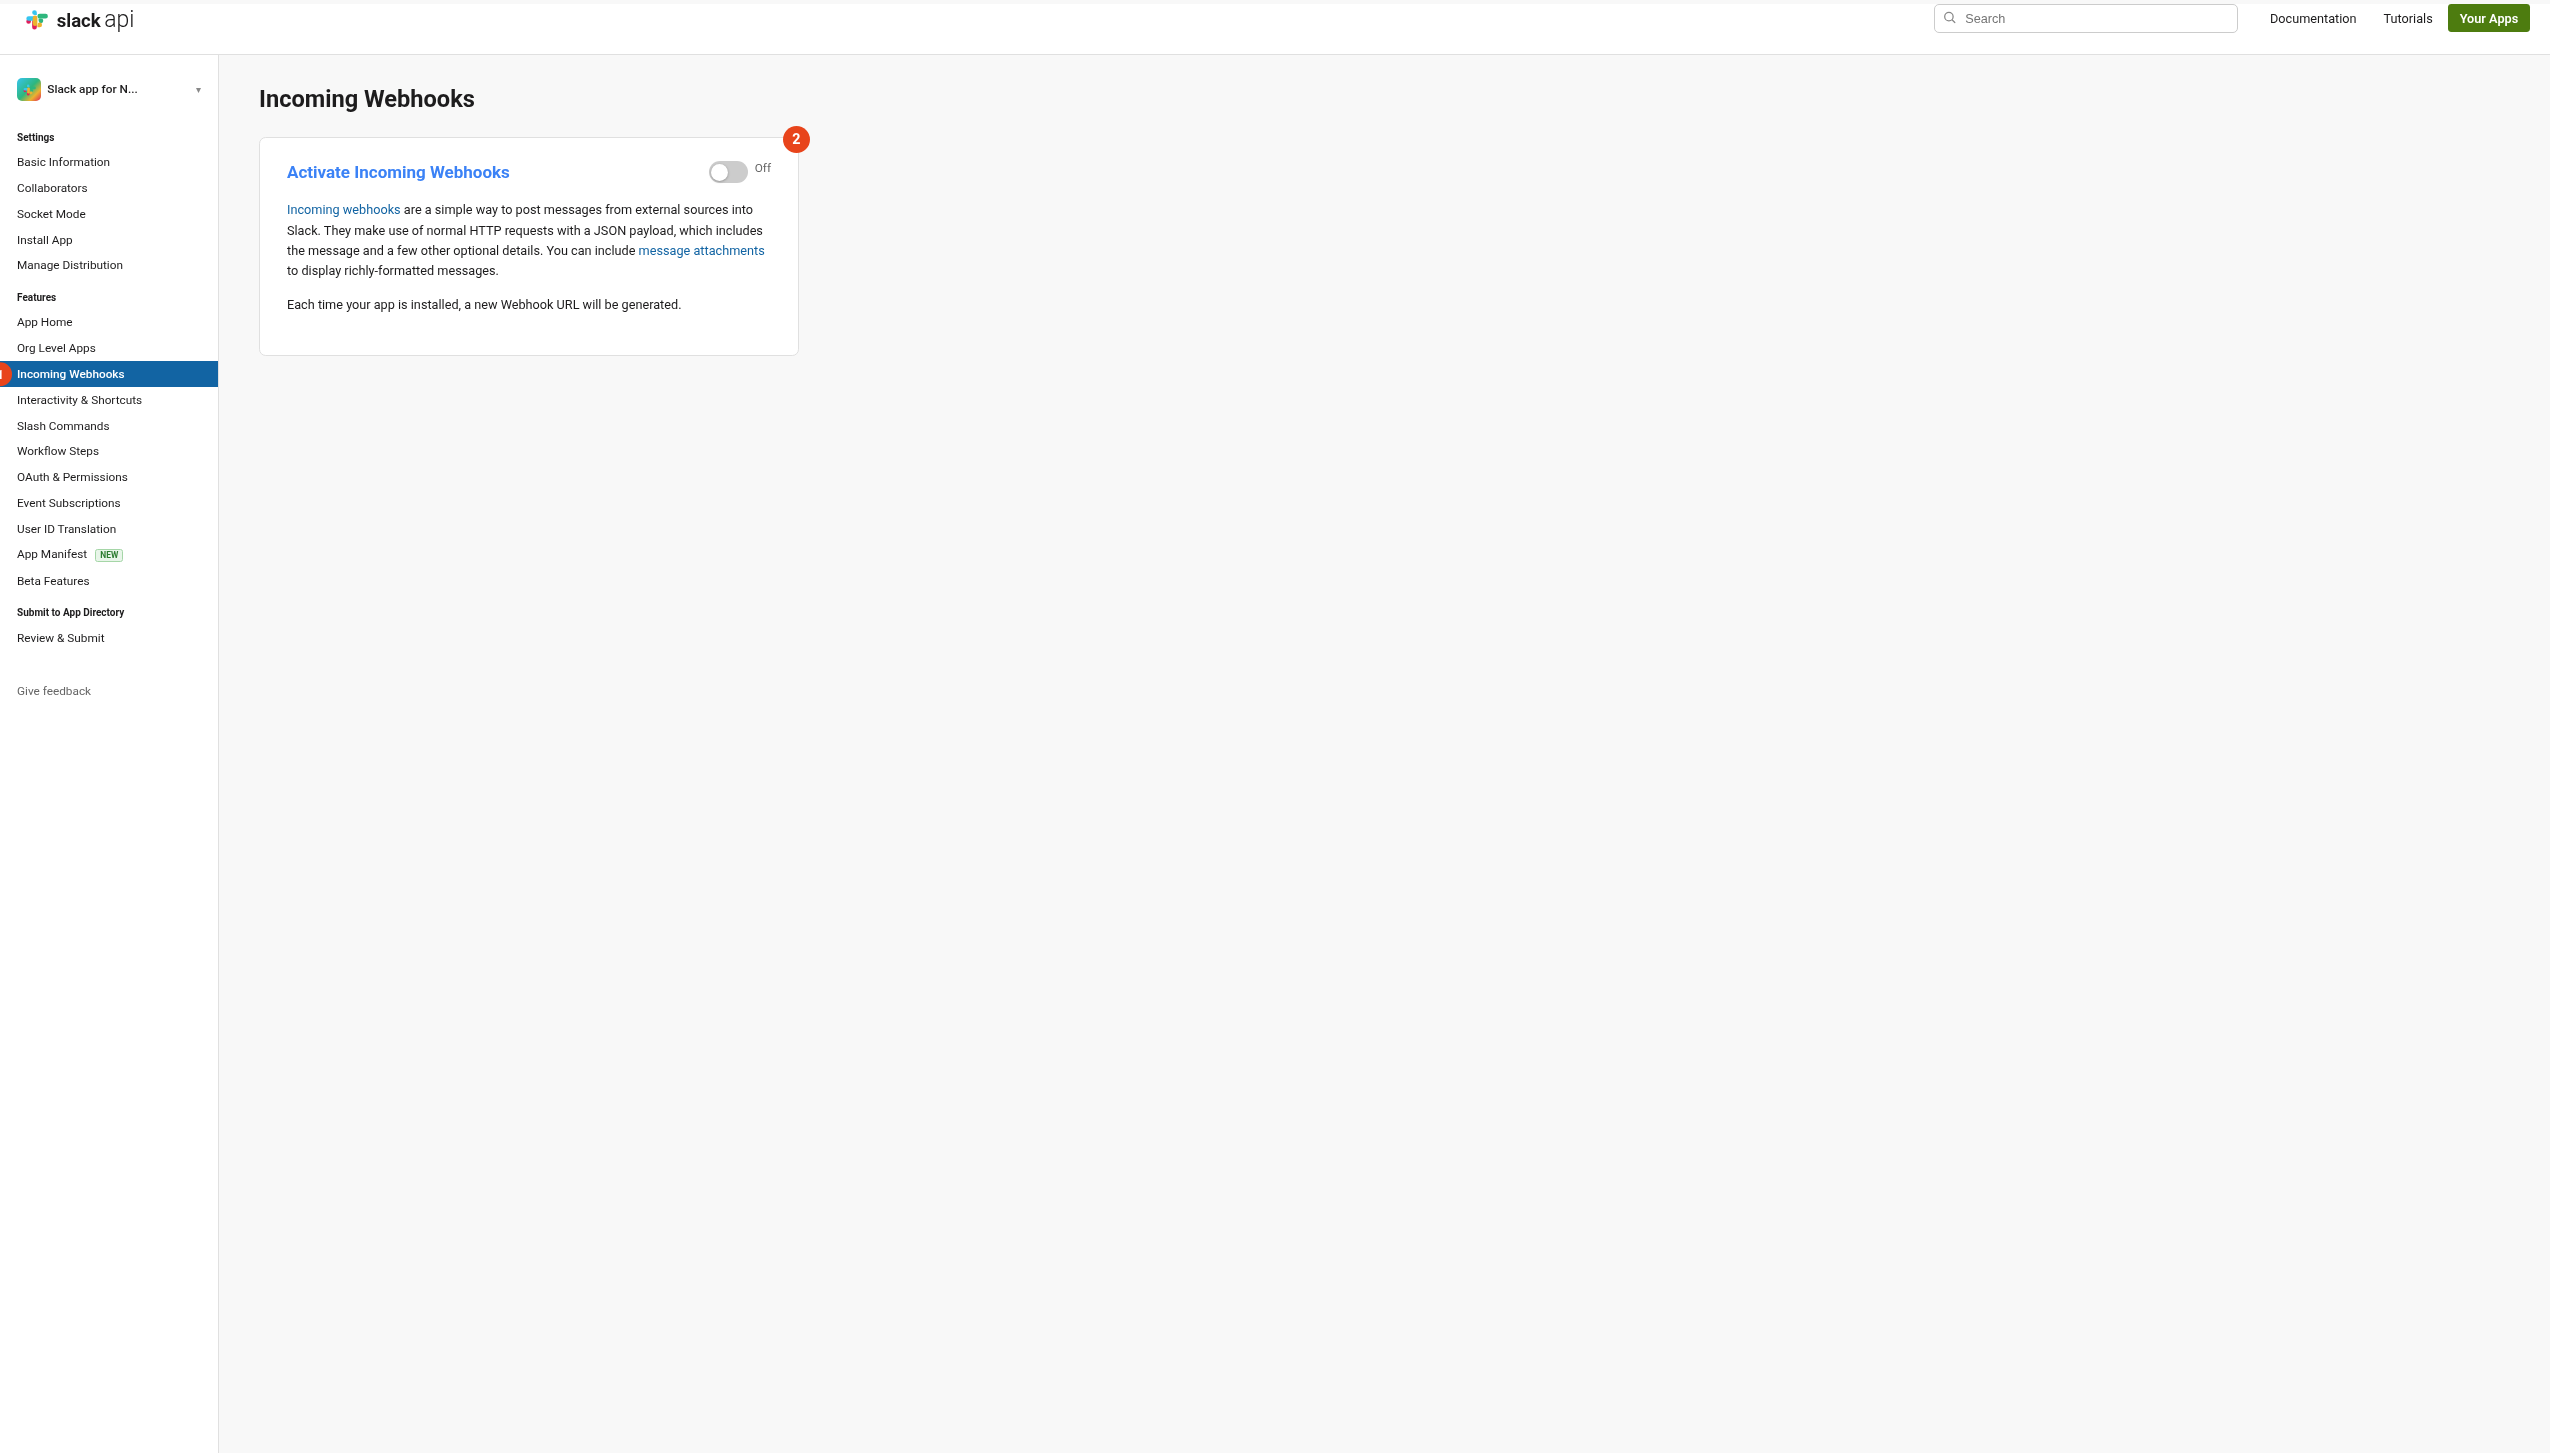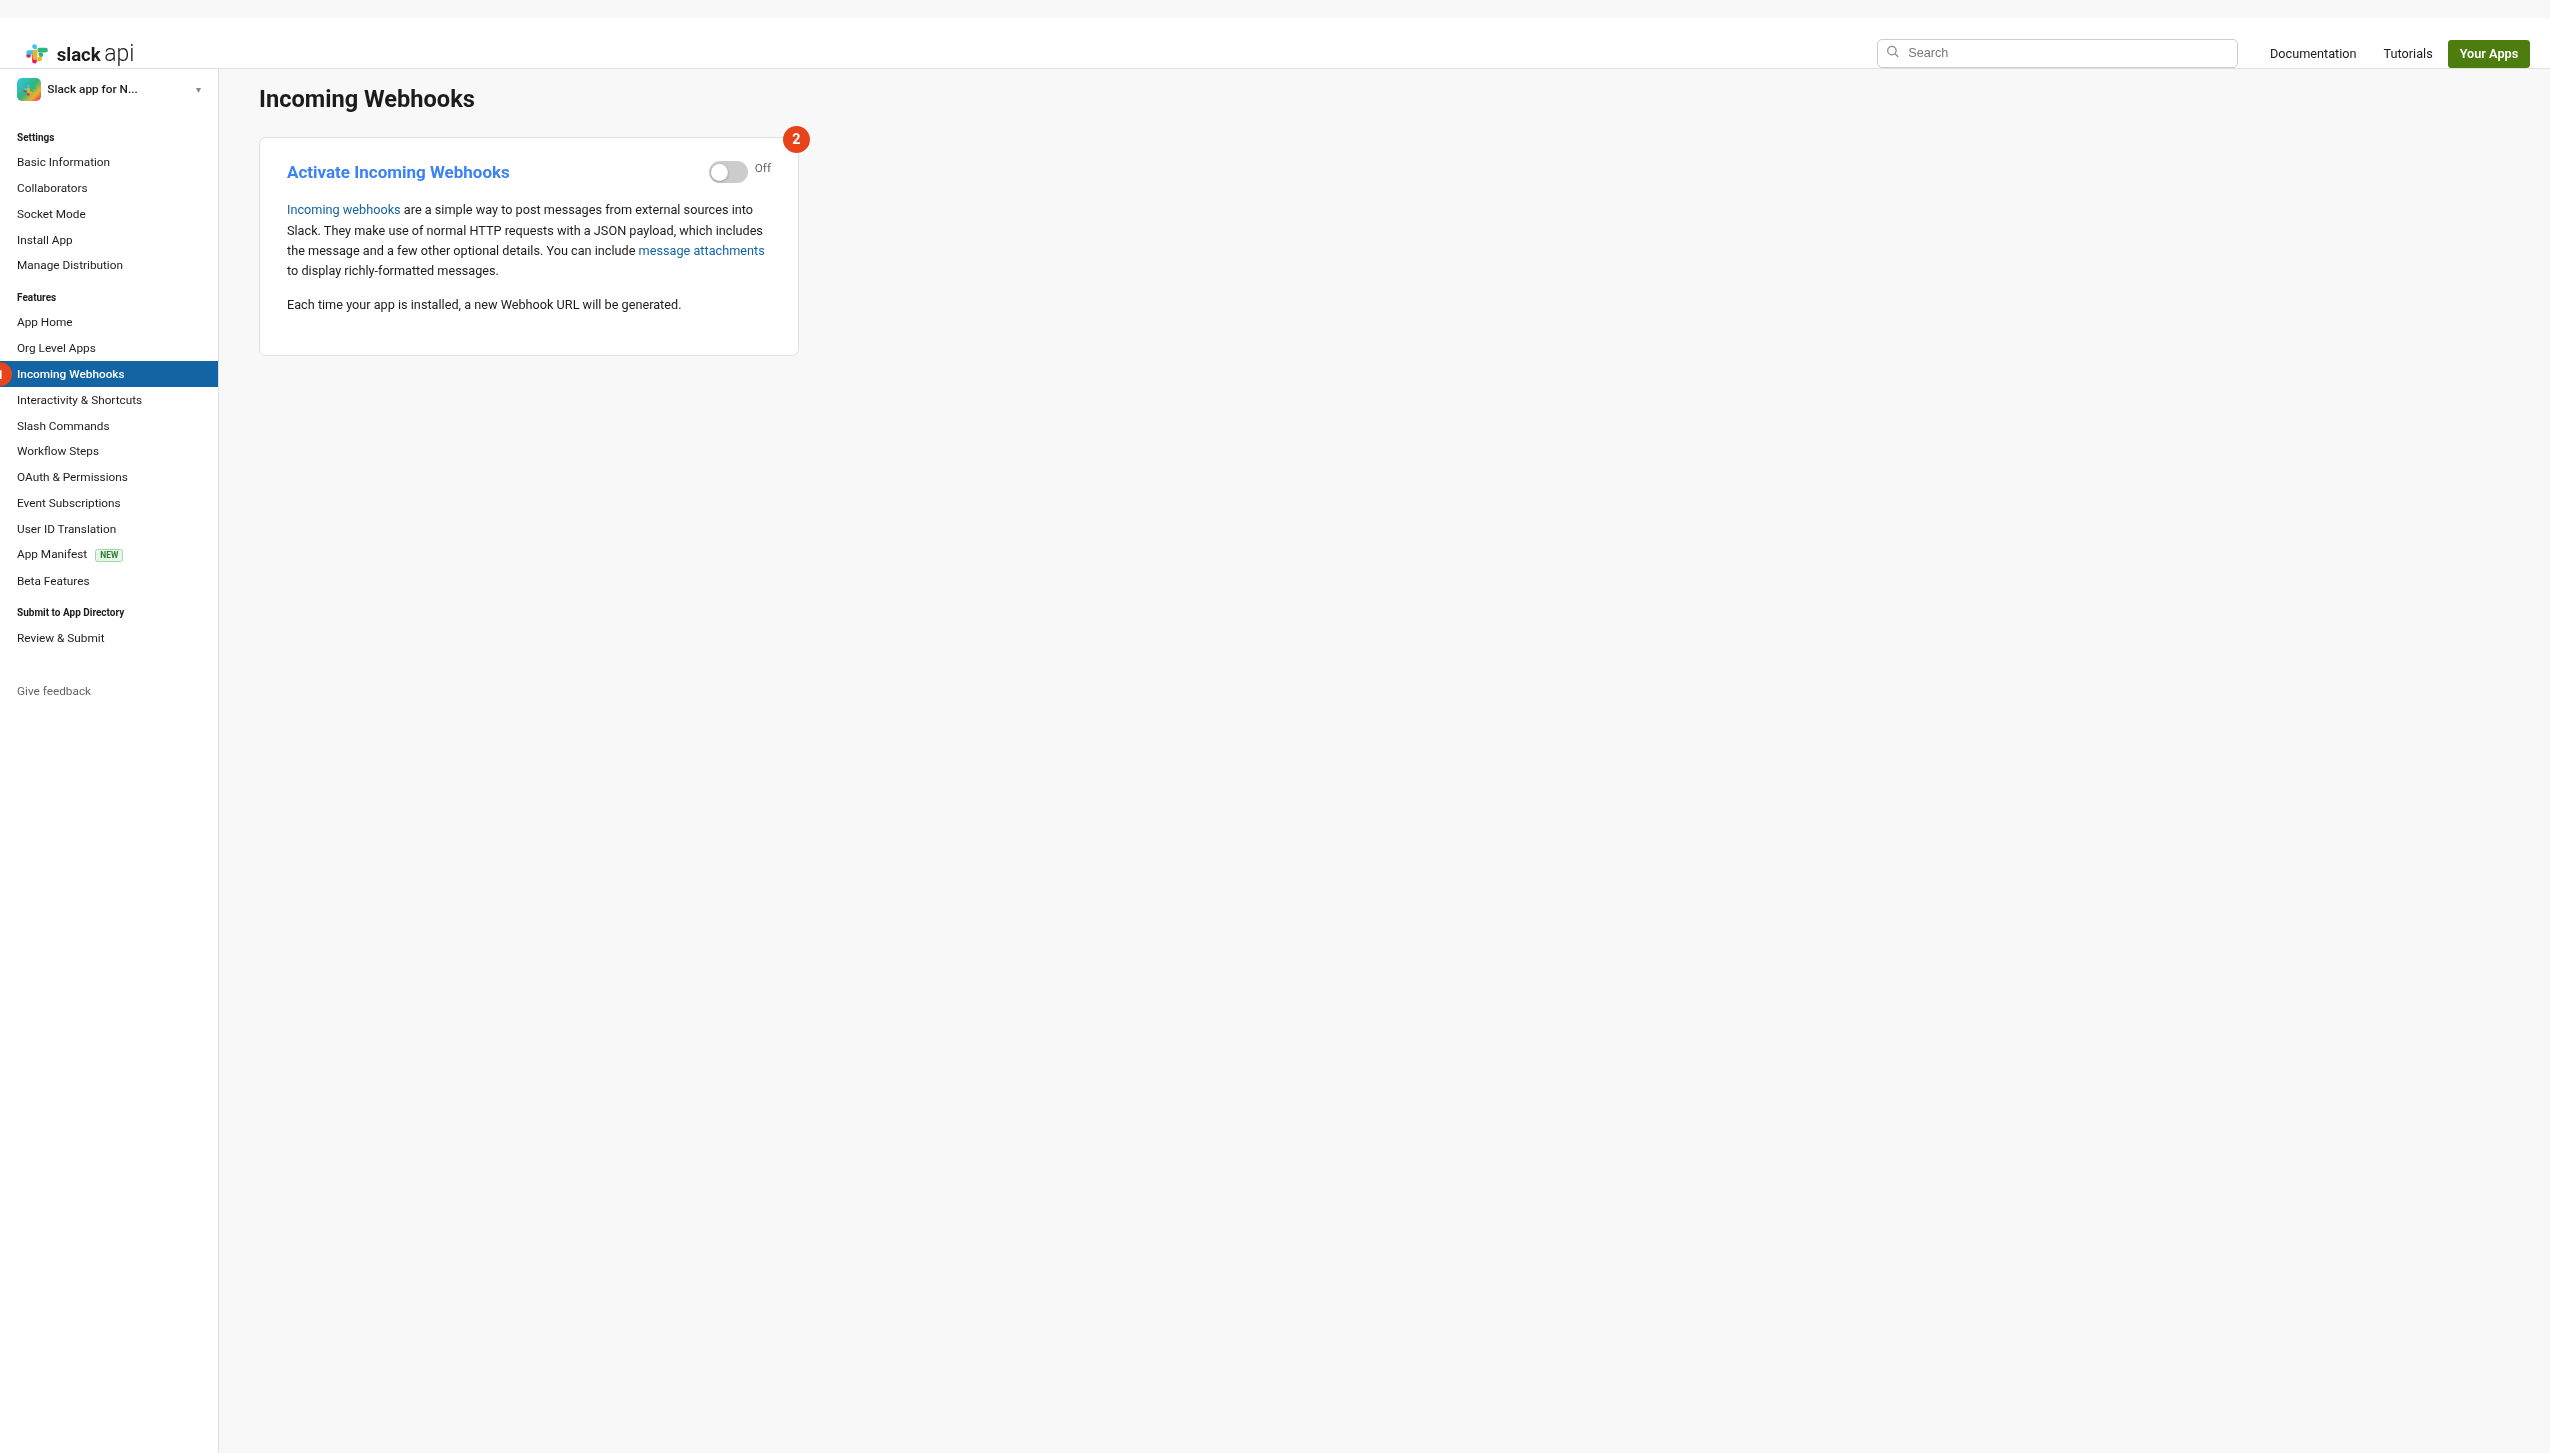--- a/index.html
+++ b/index.html
@@ -8,25 +8,25 @@
       background: #f8f8f8;
       color: #1d1c1d;
       font-size: 12.7px;
     }
 
     
     .header {
       background: #fff;
       border-bottom: 0.8px solid #e0e0e0;
       display: flex;
-      align-items: flex-end;
+      align-items: flex-start;
       padding: 0 20px;
       height: 51px;
       position: sticky;
-      top: 18px;
+      top: 4px;
       z-index: 100;
     }
     .logo-area {
       display: flex;
       align-items: center;
       gap: 6.7px;
       text-decoration: none;
     }
     .slack-logo {
       width: 30px;
@@ -43,21 +43,21 @@
       color: #1d1c1d;
     }
     .logo-api {
       font-size: 23px;
       font-weight: 300;
       color: #1d1c1d;
     }
     .header-search {
       margin-left: auto;
       position: relative;
-      width: 361px;
+      width: 304px;
     }
     .header-search input {
       width: 100%;
       padding: 6.7px 10px 6.7px 30px;
       border: 0.8px solid #ccc;
       border-radius: 5px;
       font-size: 12.7px;
       outline: none;
       background: #fff;
     }

